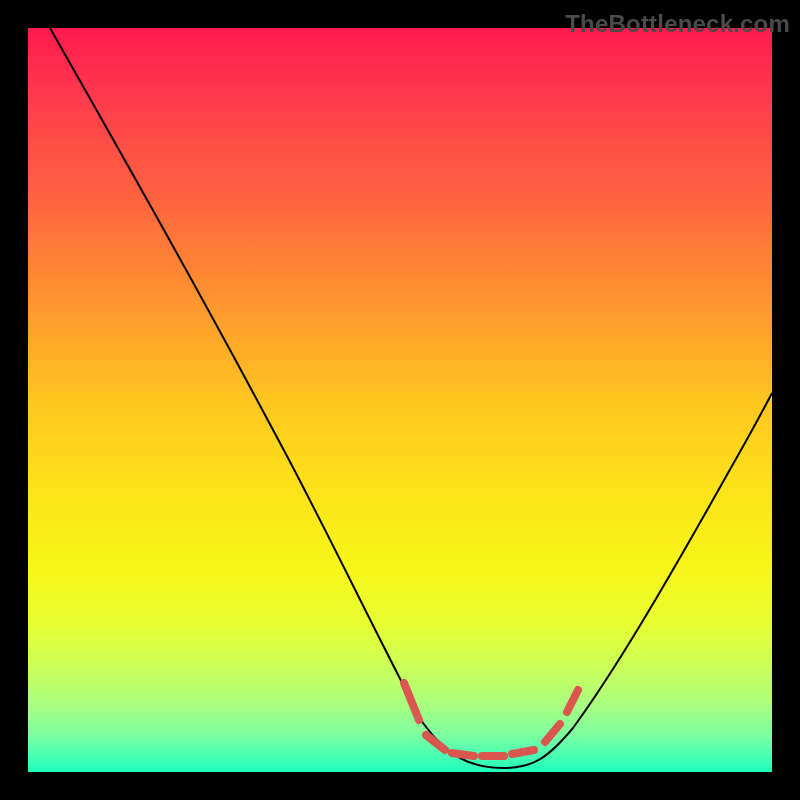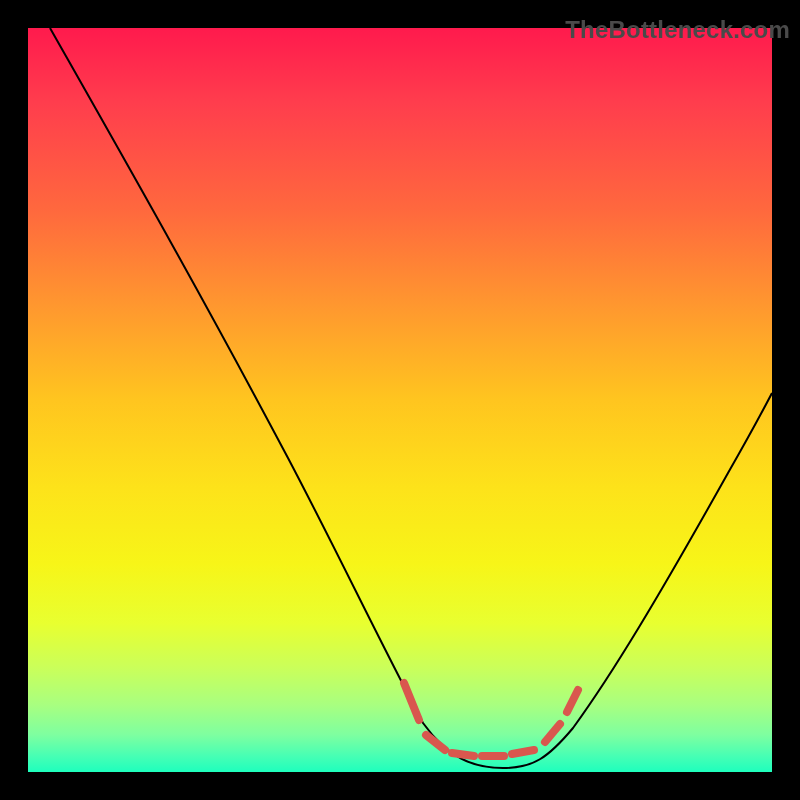--- a/index.html
+++ b/index.html
@@ -36,21 +36,21 @@
       #e8ff30 80%,
       #caff5a 86%,
       #a8ff80 91%,
       #7effa0 95%,
       #44ffb5 98%,
       #1effbd 100%
     );
   }
   .watermark {
     position: absolute;
-    top: 16px;
+    top: 10px;
     right: 10px;
     font-size: 24px;
     font-weight: 600;
     color: #4a4a4a;
     letter-spacing: 0.2px;
   }
   svg.curve {
     position: absolute;
     top: 0;
     left: 0;

